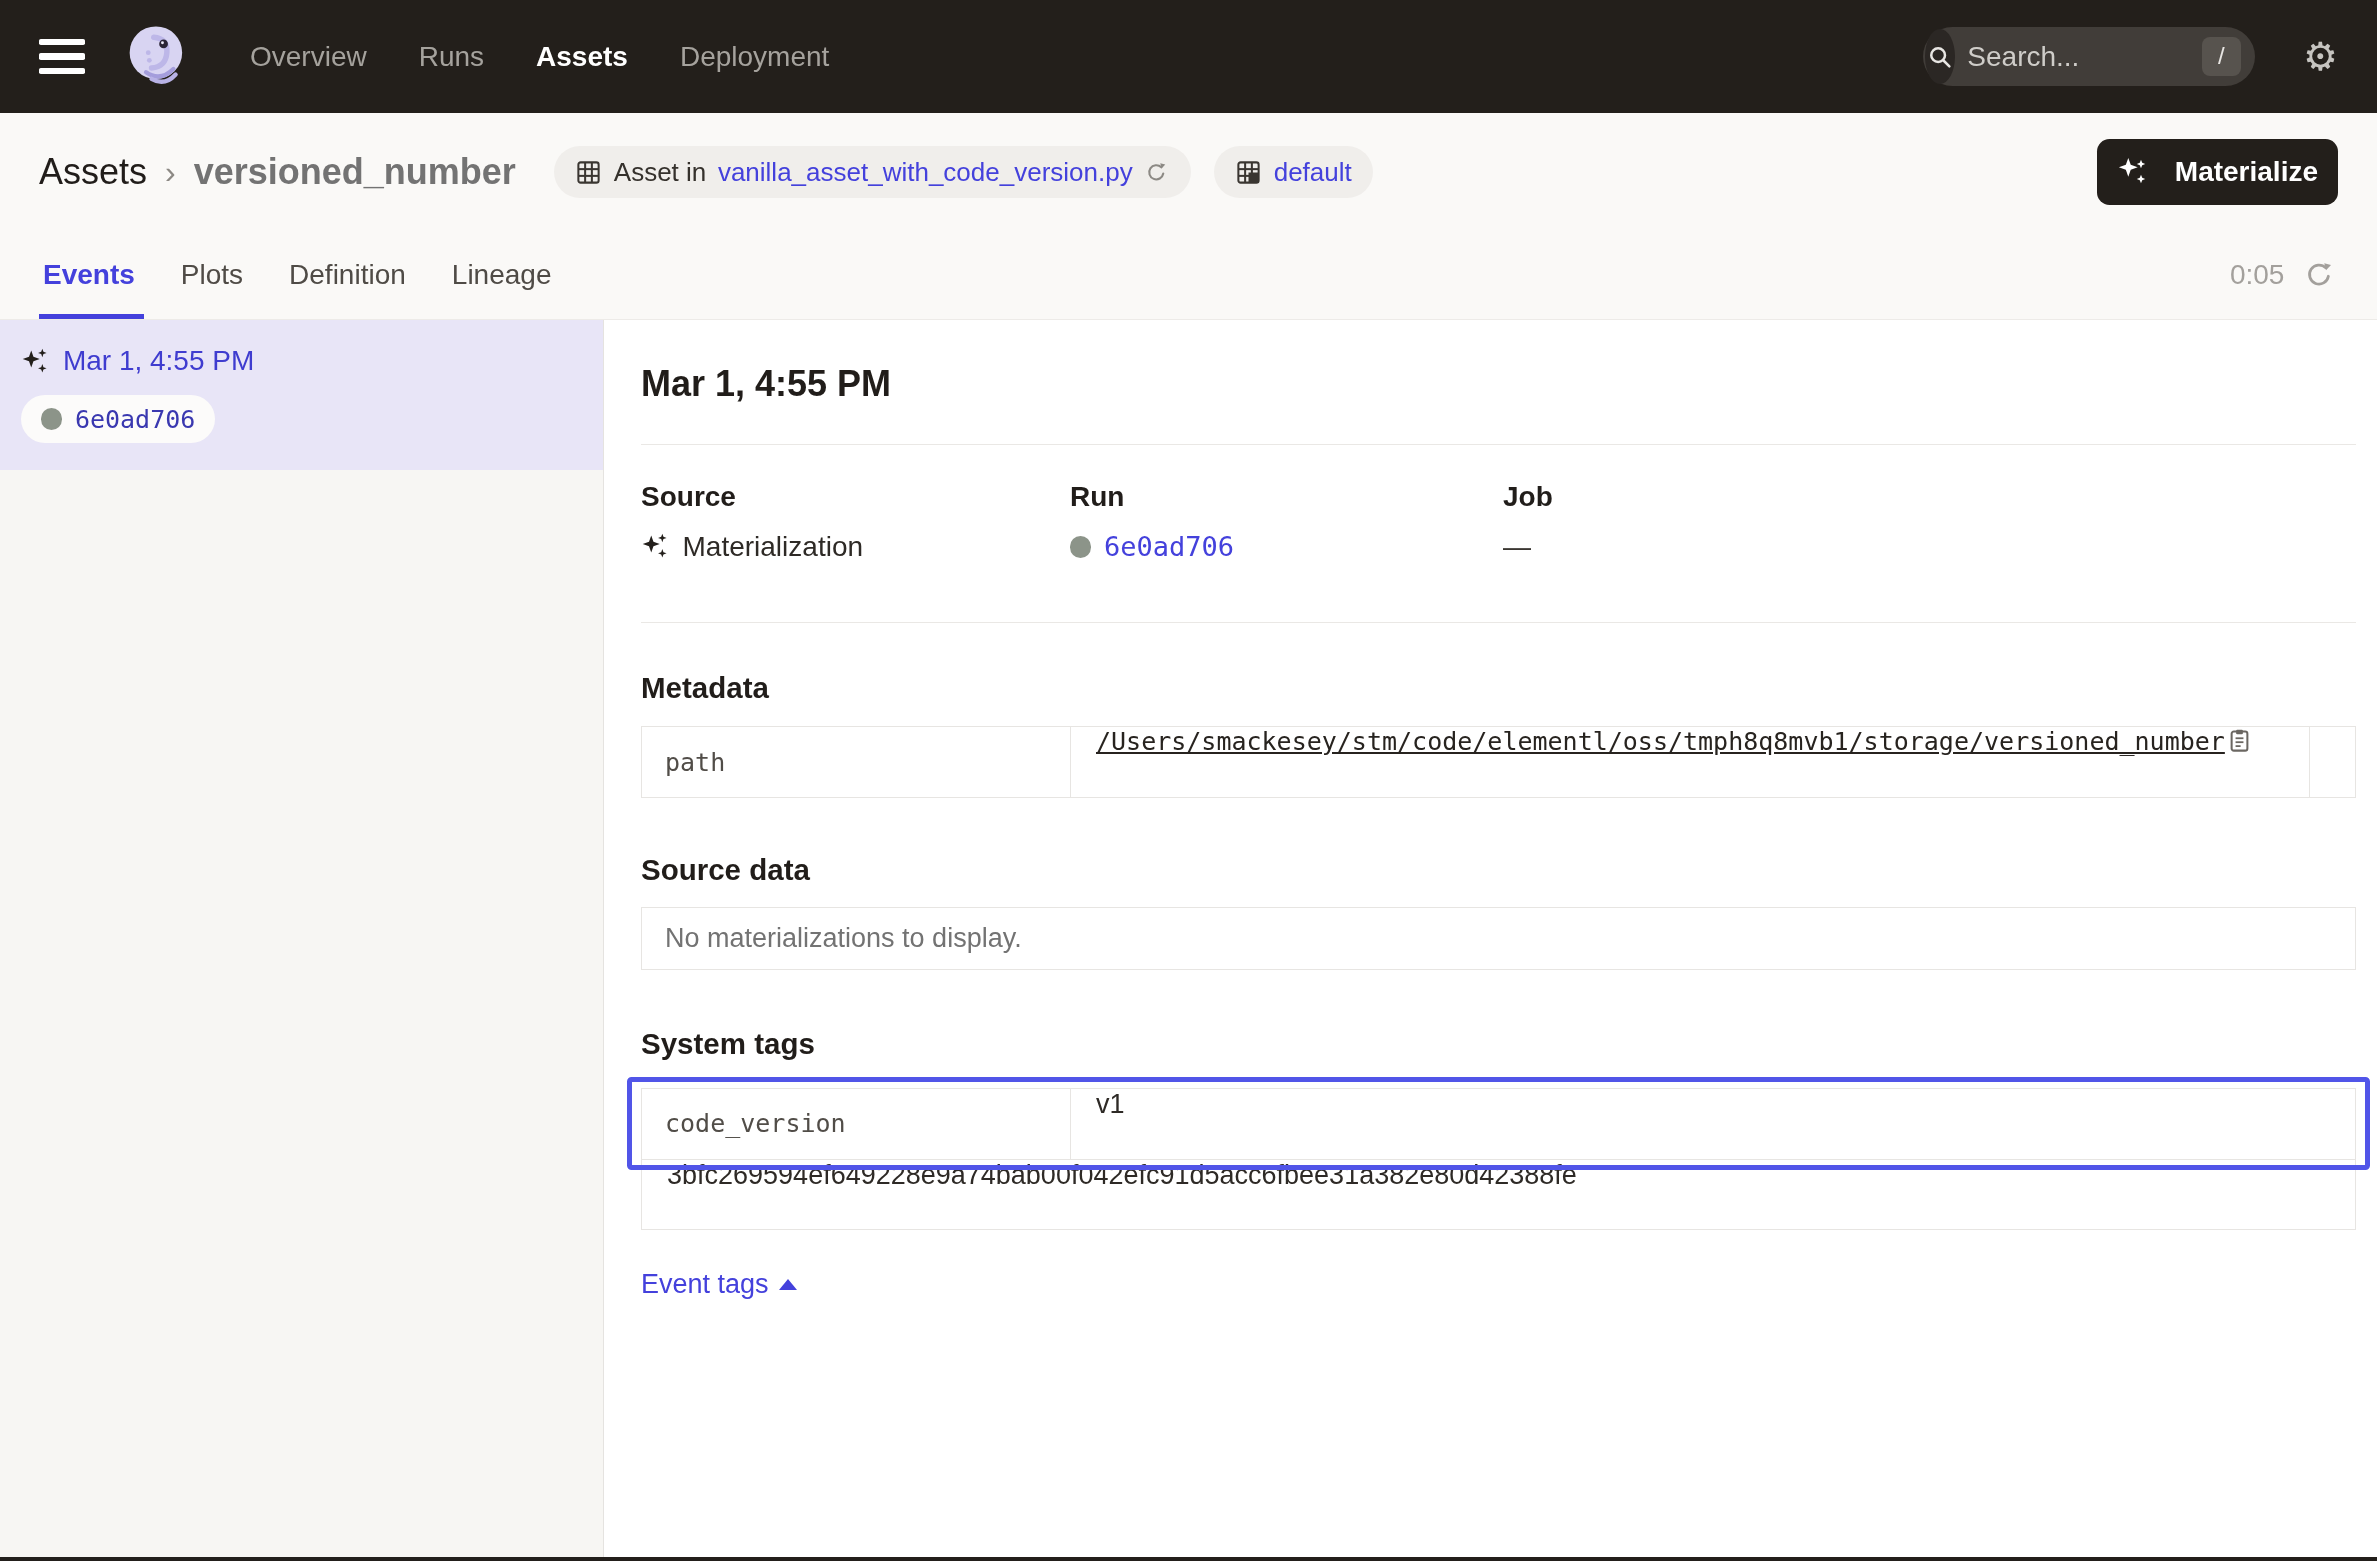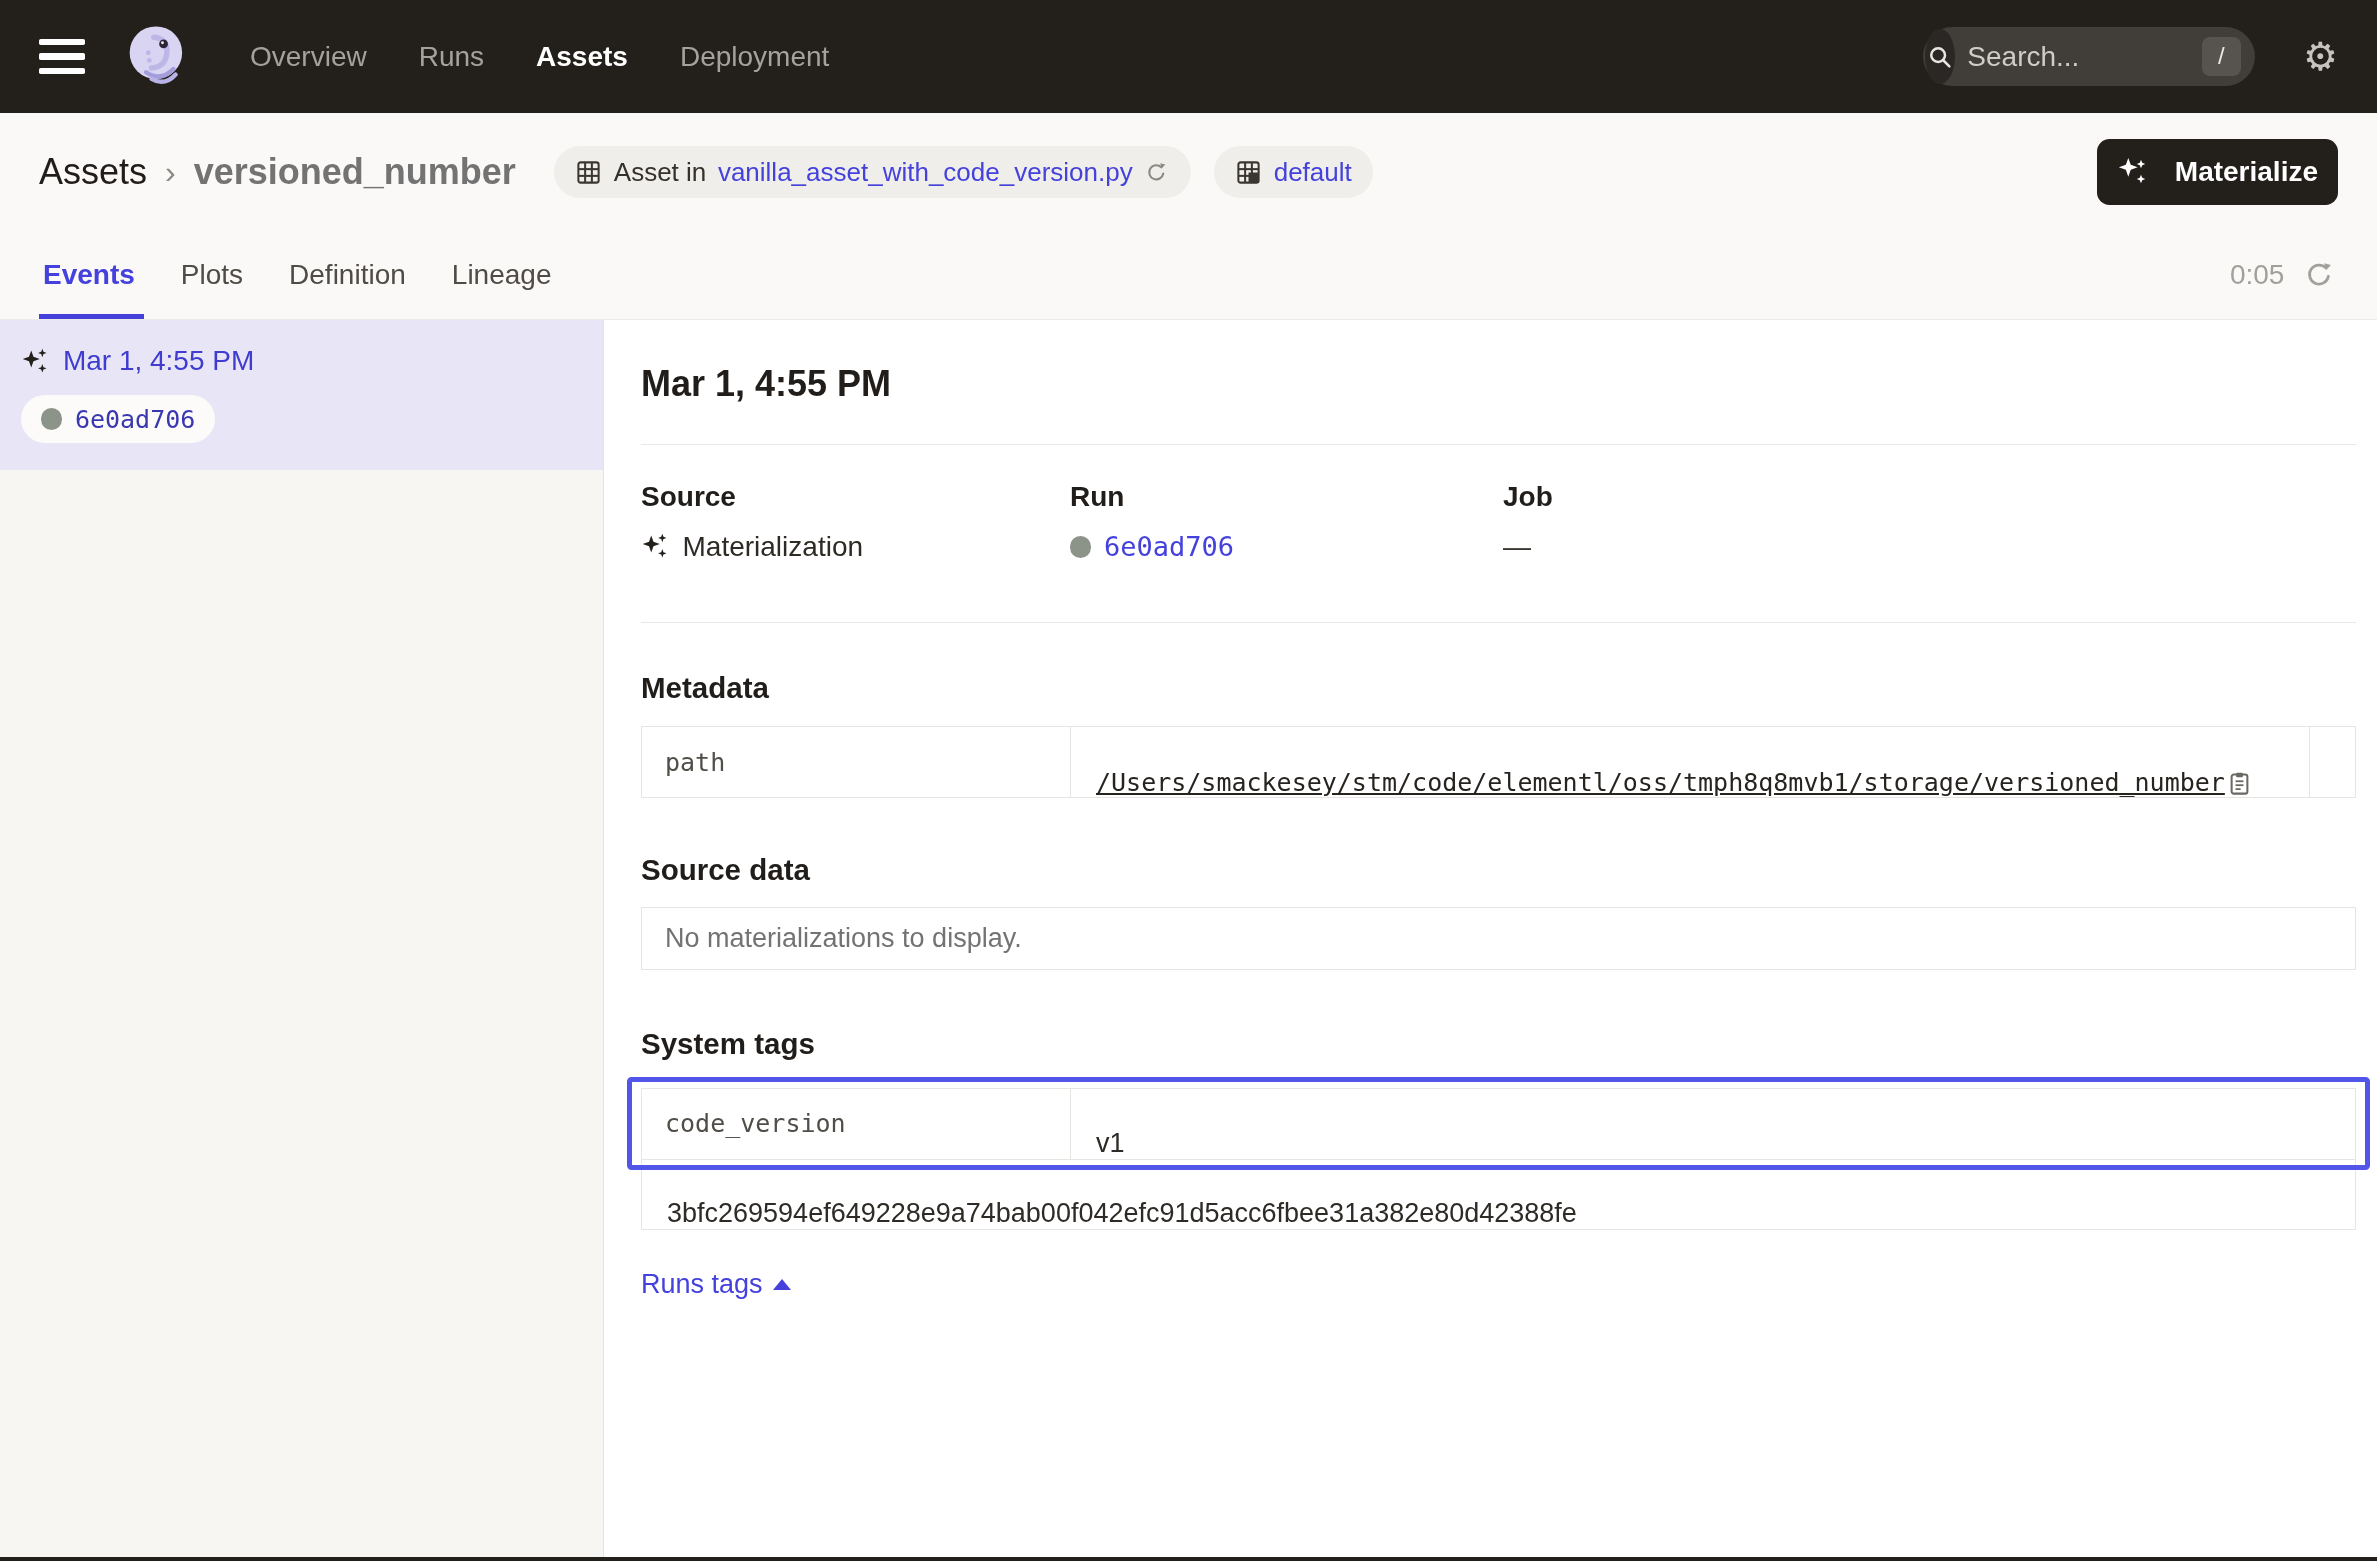--- a/index.html
+++ b/index.html
@@ -61,21 +61,21 @@
   .sum-value .runlink { font-size:27px; color:#4441DC; cursor:pointer; }
   .jobdash { color:#3A3631; }
 
   .section-heading { font-size:29.5px; font-weight:700; color:#211D1A; }
   .mt-divider { margin-top:59px; }
   .metadata-heading { margin-top:48px; }
   .kv-table { margin-top:21.4px; width:1715px; border:0.9px solid #E7E5E2; background:#FFFFFF; }
   .kv-row { display:flex; min-height:70px; }
   .kv-row + .kv-row { border-top:0.9px solid #E7E5E2; }
   .kv-key { width:429px; flex-shrink:0; border-right:0.9px solid #E7E5E2; display:flex; align-items:center; padding:0 23px; font-size:25px; color:#514D48; }
-  .kv-val { flex:1; display:flex; align-items:flex-end; padding:0 25px; font-size:27px; color:#2E2A26; gap:1px; }
+  .kv-val { flex:1; display:flex; align-items:flex-start; padding:0 25px; font-size:27px; color:#2E2A26; gap:1px; }
   .kv-gutter { width:46px; border-left:0.9px solid #E7E5E2; }
   .path-link { font-size:25px; color:#27231F; text-decoration:underline; cursor:pointer; }
   .copy-icon { cursor:pointer; flex-shrink:0; }
 
   .source-heading { margin-top:55px; }
   .source-box { margin-top:19.6px; width:1715px; height:63px; border:0.9px solid #E7E5E2; background:#FFFFFF; display:flex; align-items:center; padding:0 23px; font-size:27px; color:#737373; }
 
   .systags-heading { margin-top:57px; }
   .systags-table { margin-top:27px; }
   .kv-row.highlighted { position:relative; }
@@ -265,20 +265,20 @@
         <div class="highlight-box"></div>
       </div>
       <div class="kv-row">
         <div class="kv-val">
             <span>3bfc269594ef649228e9a74bab00f042efc91d5acc6fbee31a382e80d42388fe</span>
           </div>
       </div>
     </div>
 
     <div class="hide-tags">
-      <span>Runs tags</span>
+      <span>Event tags</span>
       <span class="caret-up"></span>
     </div>
   </main>
 </div>
 
 <div class="bottom-strip"></div>
 
 
 </body></html>

